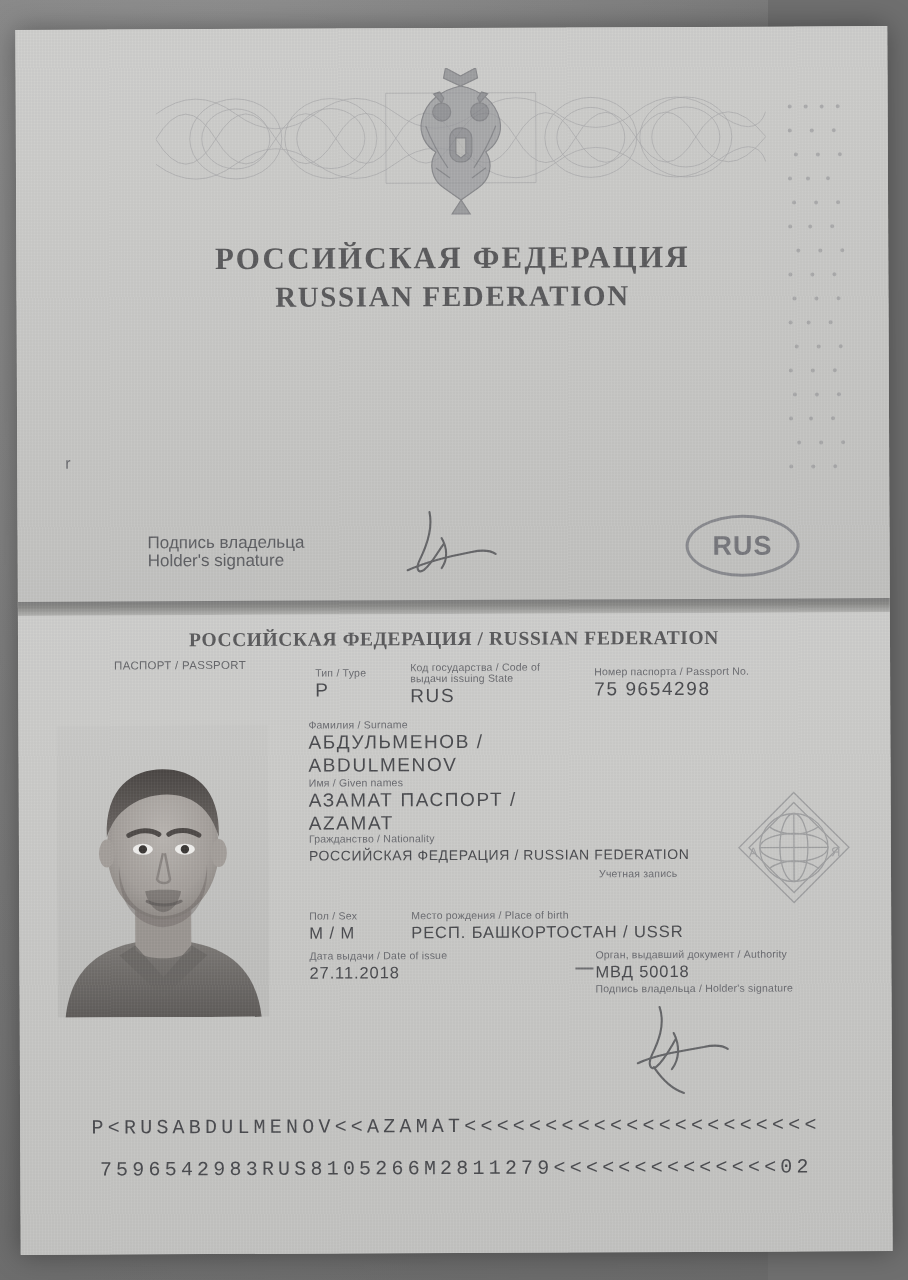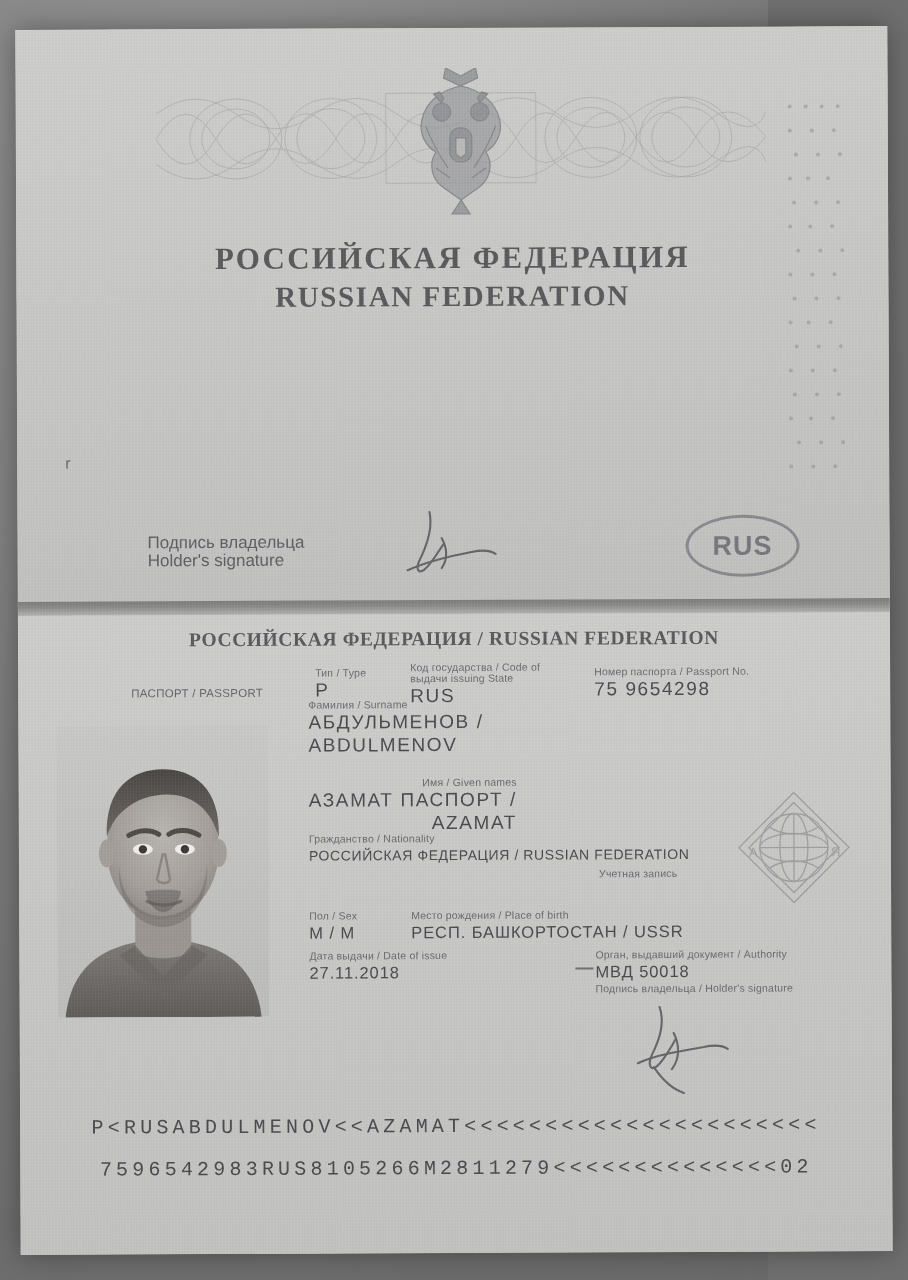--- a/index.html
+++ b/index.html
@@ -185,26 +185,25 @@
     text-align: center;
     color: #5a5a5c;
     font-family: "Liberation Serif", serif;
     font-size: 19.5px;
     font-weight: 700;
     letter-spacing: 0.6px;
   }
 
   #passport-word {
     position: absolute;
-    left: 113px;
+    left: 96px;
     top: 44px;
     color: #66676b;
     font-size: 11.5px;
     letter-spacing: 0.3px;
-    margin-top: 28px;
   }
 
   
   #photo {
     position: absolute;
     left: 38px;
     top: 110px;
     width: 212px;
     height: 292px;
     overflow: hidden;
@@ -246,22 +245,22 @@
   }
   .field .val.tiny {
     font-size: 14px;
     letter-spacing: 0.6px;
   }
 
   
   #f-type       { left: 297px; top: 52px; }
   #f-code       { left: 392px; top: 48px; }
   #f-number     { left: 576px; top: 52px; }
-  #f-surname    { left: 290px; top: 84px; }
-  #f-given      { left: 290px; top: 162px; text-align: right; }
+  #f-surname    { left: 290px; top: 104px; }
+  #f-given      { left: 290px; top: 162px; }
   #f-nationality{ left: 290px; top: 218px; }
   #f-dob        { left: 290px; top: 254px; }
   #f-record     { left: 580px; top: 254px; }
   #f-sex        { left: 290px; top: 295px; }
   #f-pob        { left: 392px; top: 295px; }
   #f-issue      { left: 290px; top: 335px; }
   #f-authority  { left: 576px; top: 335px; }
   #f-expiry     { left: 290px; top: 369px; }
   #f-sig-label  { left: 576px; top: 369px; }
 

